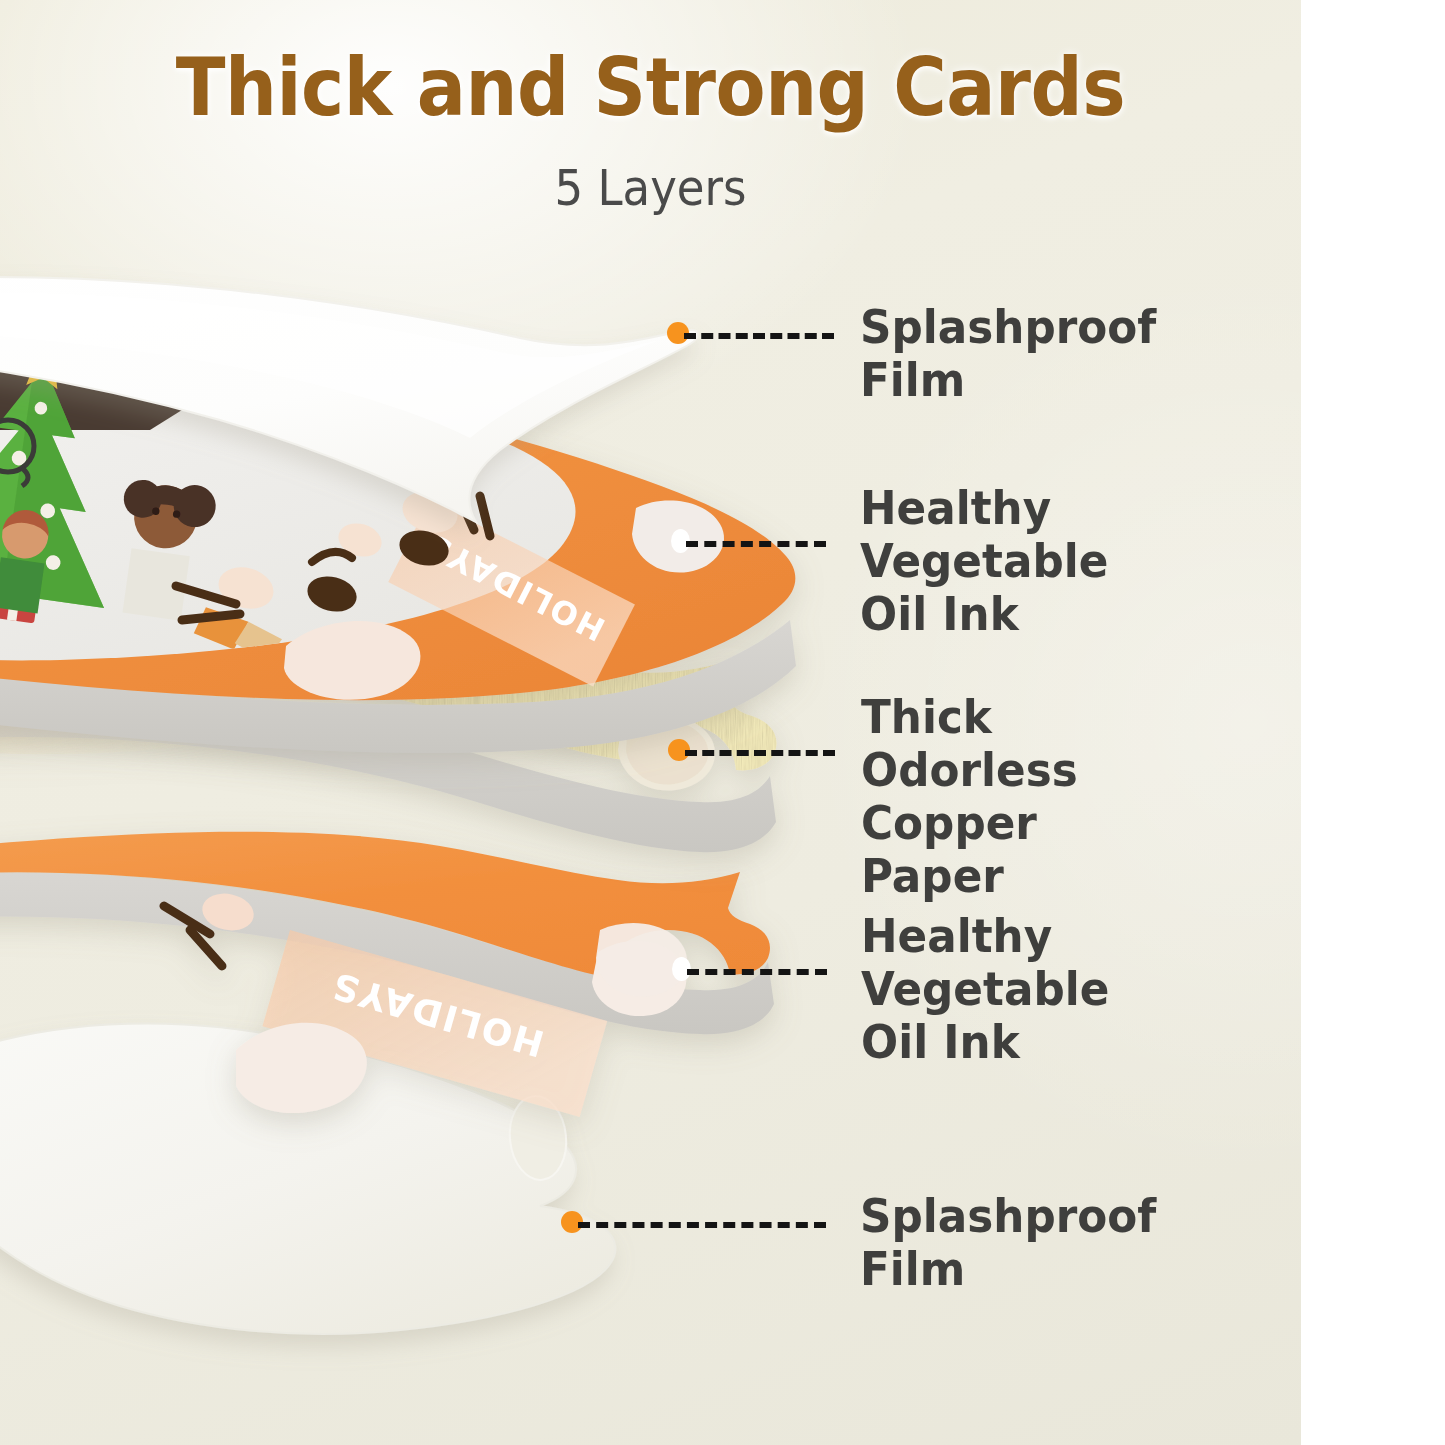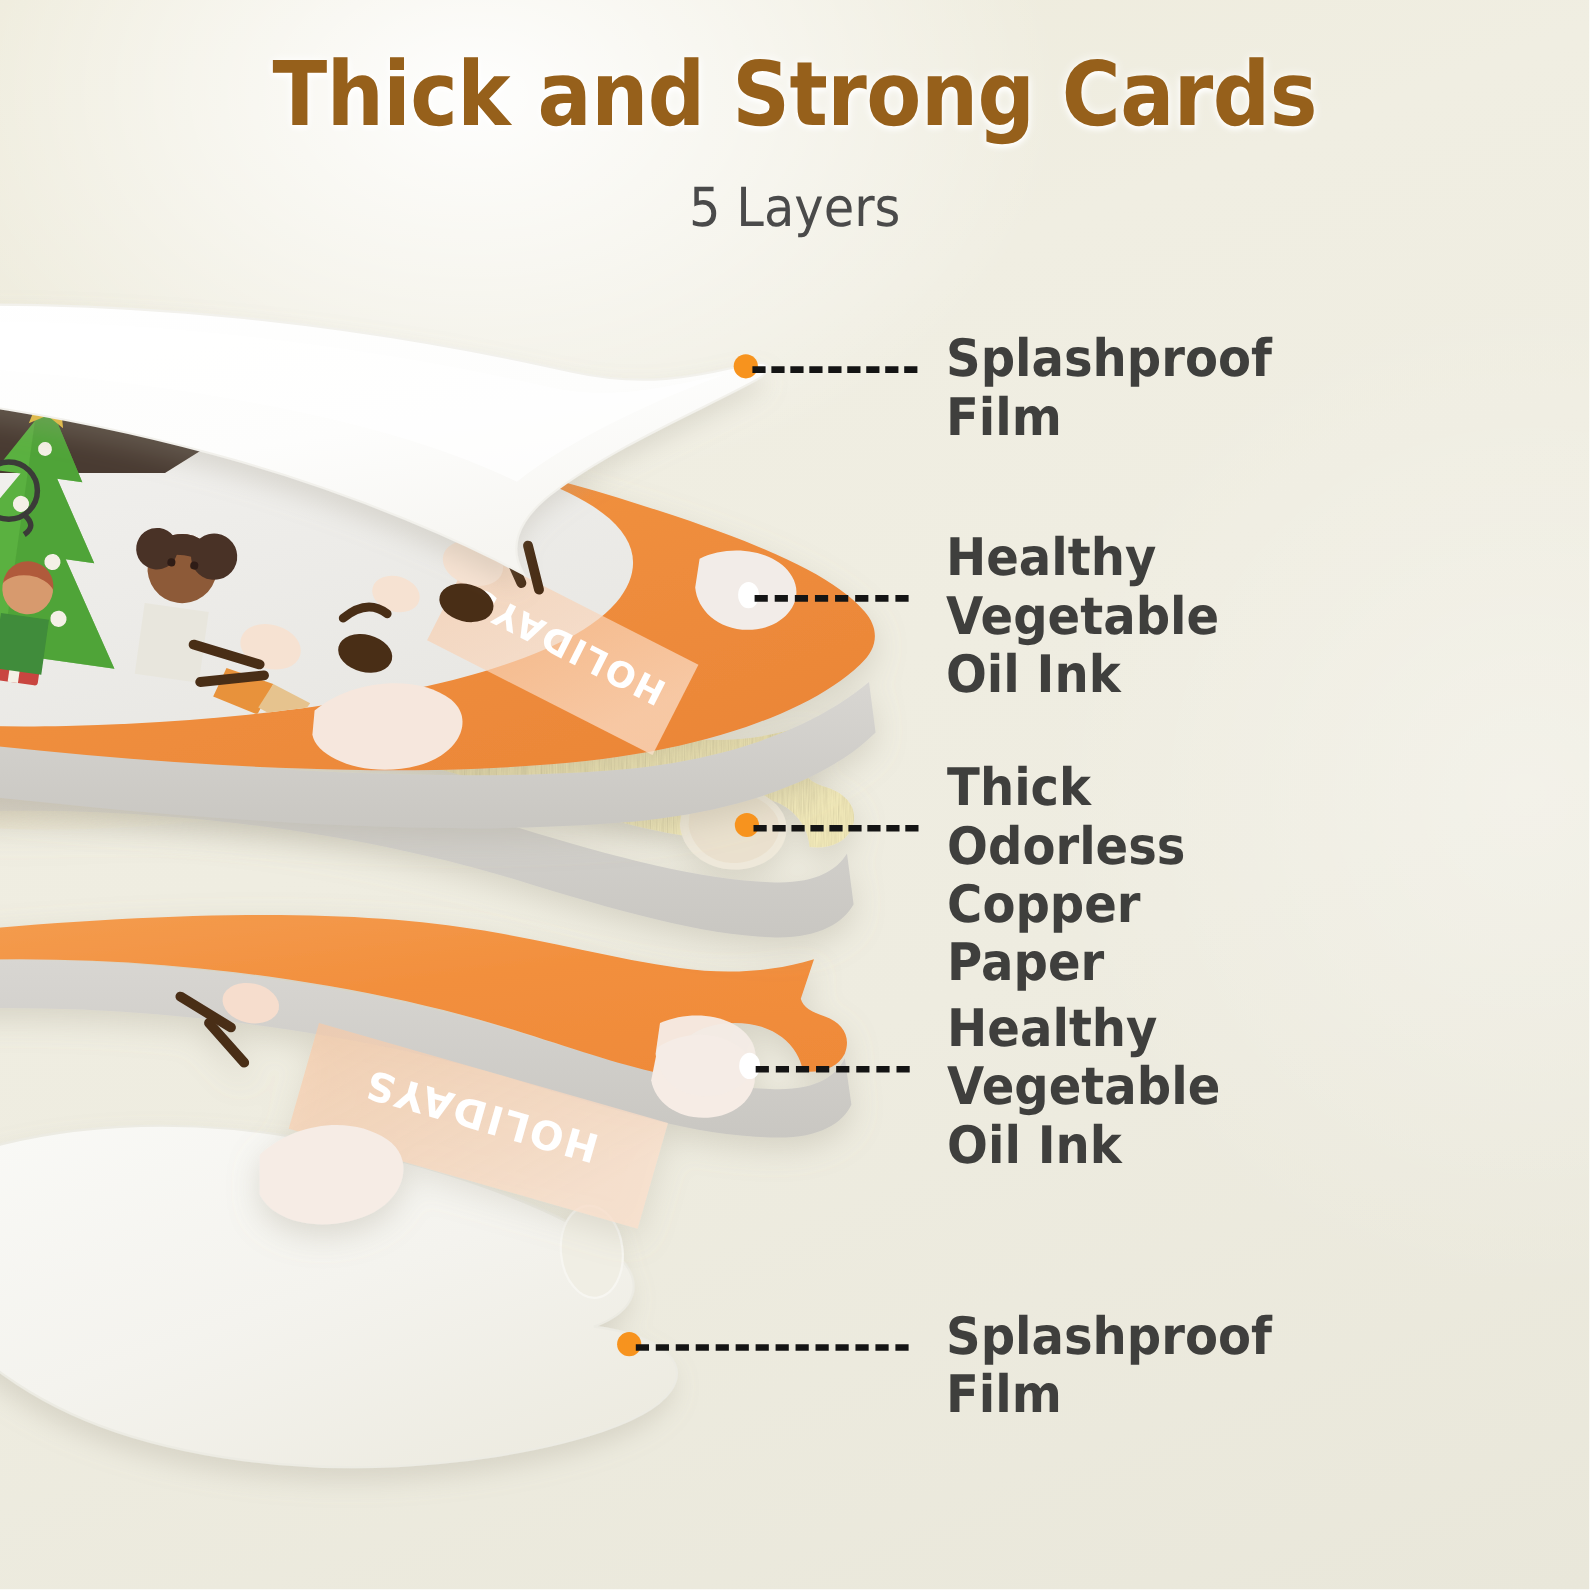--- a/index.html
+++ b/index.html
@@ -3,21 +3,21 @@
 <meta charset="utf-8">
 <style>
   html,body{margin:0;padding:0;}
   body{
     width:1445px;height:1445px;
     font-family:"Liberation Sans", sans-serif;
     overflow:hidden;
   }
   #root{
     position:relative;
-    width:1445px;height:1445px;
+    width:1301px;height:1445px;
     background:
       radial-gradient(ellipse 760px 520px at 30% 6%, rgba(255,255,255,0.95) 0%, rgba(255,255,255,0.45) 38%, rgba(255,255,255,0) 70%),
       radial-gradient(ellipse 620px 640px at 96% 50%, rgba(255,255,255,0.30) 0%, rgba(255,255,255,0) 72%),
       linear-gradient(160deg,#edead9 0%,#f0eee2 28%,#eeece0 62%,#e9e7da 100%);
     overflow:hidden;
   }
 
   
   .title{
     position:absolute;left:0;right:0;top:40px;

